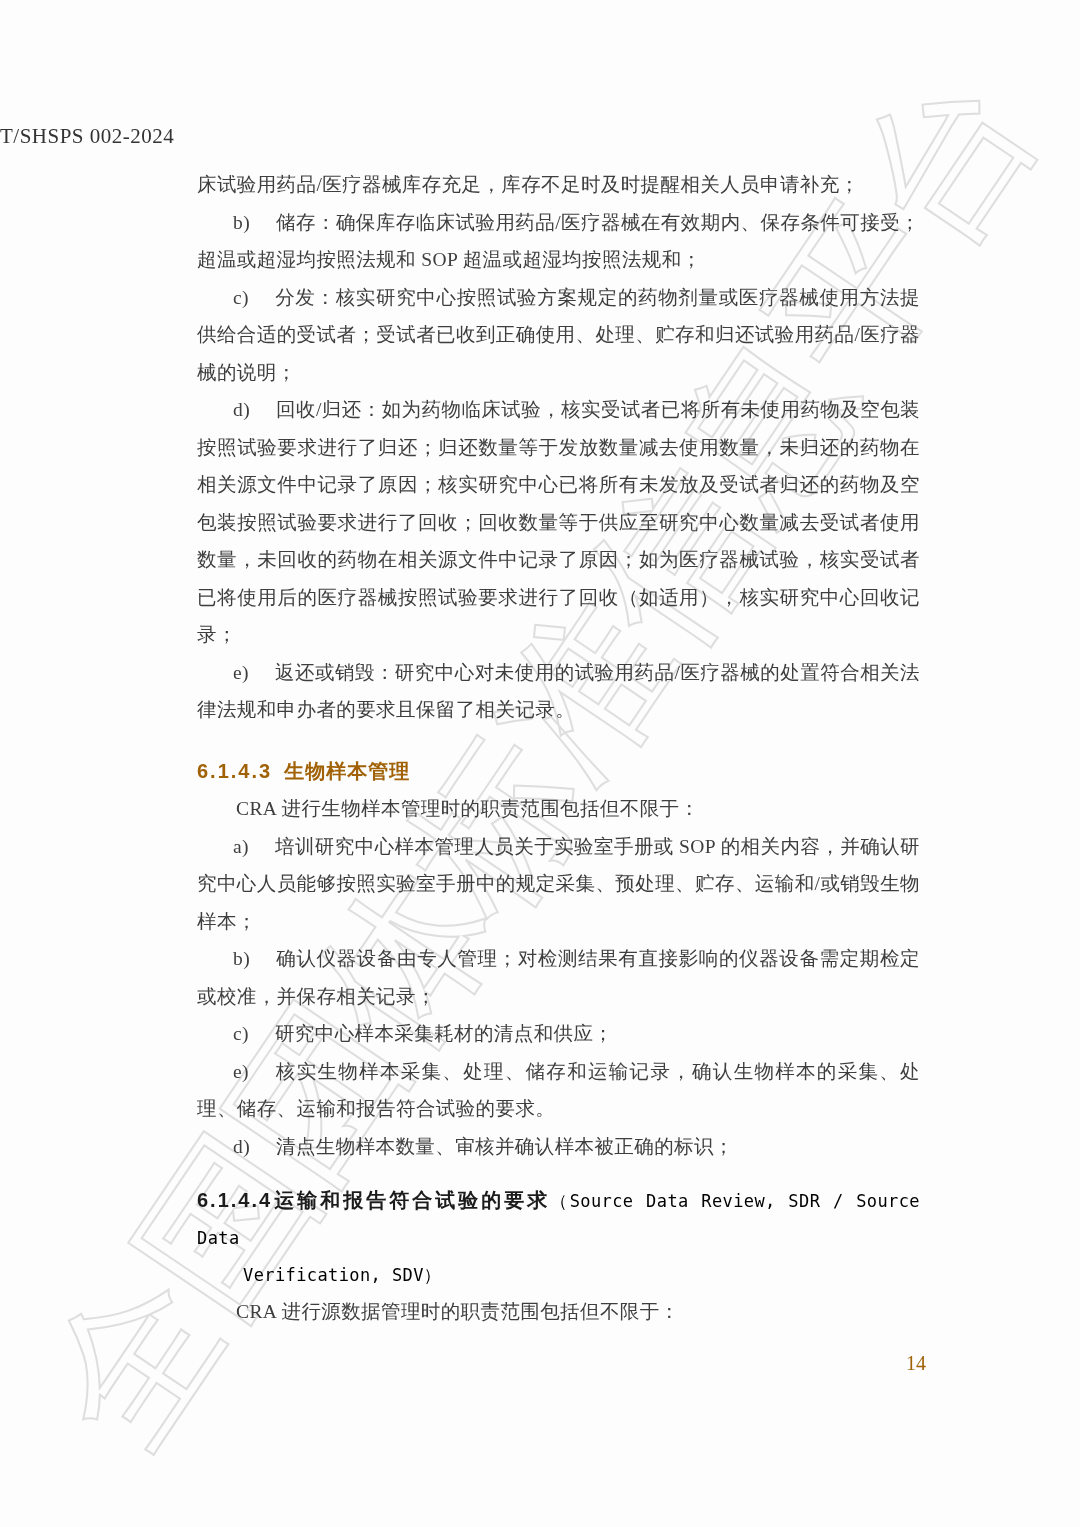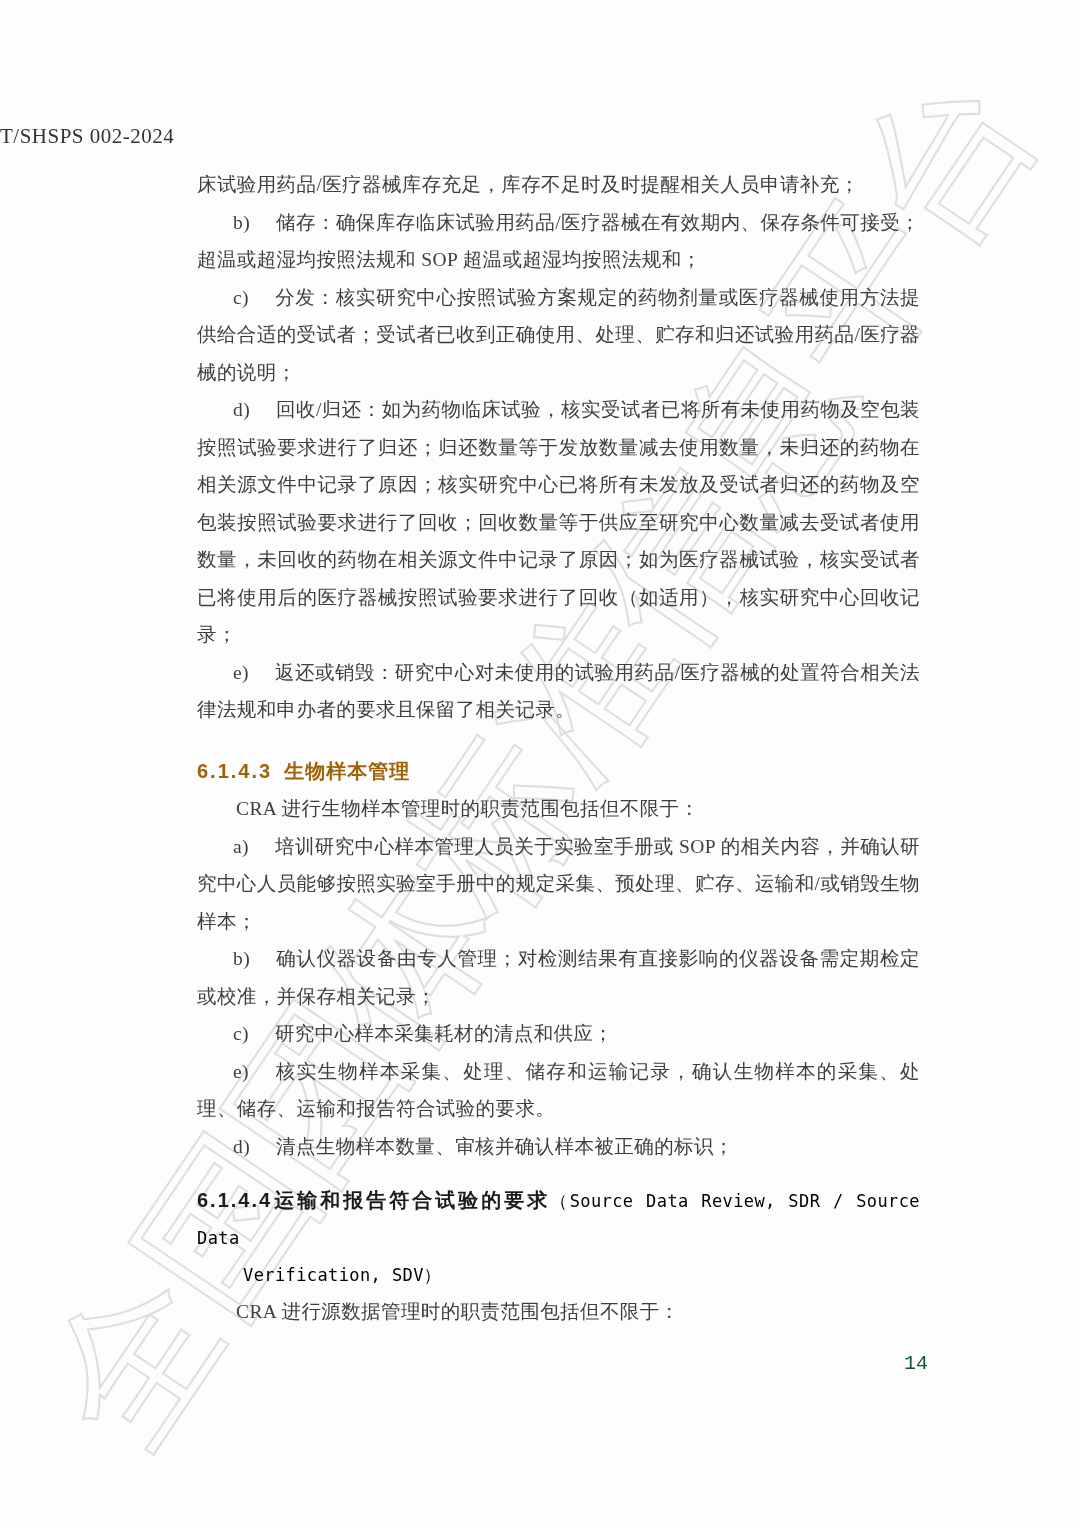--- a/index.html
+++ b/index.html
@@ -94,22 +94,21 @@
     color: #000000;
     margin-top: 16px;
   }
   .pagenum {
     position: absolute;
     top: 1352px;
     left: 866px;
     width: 100px;
     text-align: center;
     font-size: 20px;
-    color: #14532d;
-    font-family: Liberation Mono, monospace;
+    color: #a16207;
   }
 </style>
 </head>
 <body>
 
 <div class="page">
 
   <div class="watermark">全国团体标准信息平台</div>
 
   <div class="header">T/SHSPS 002-2024</div>

